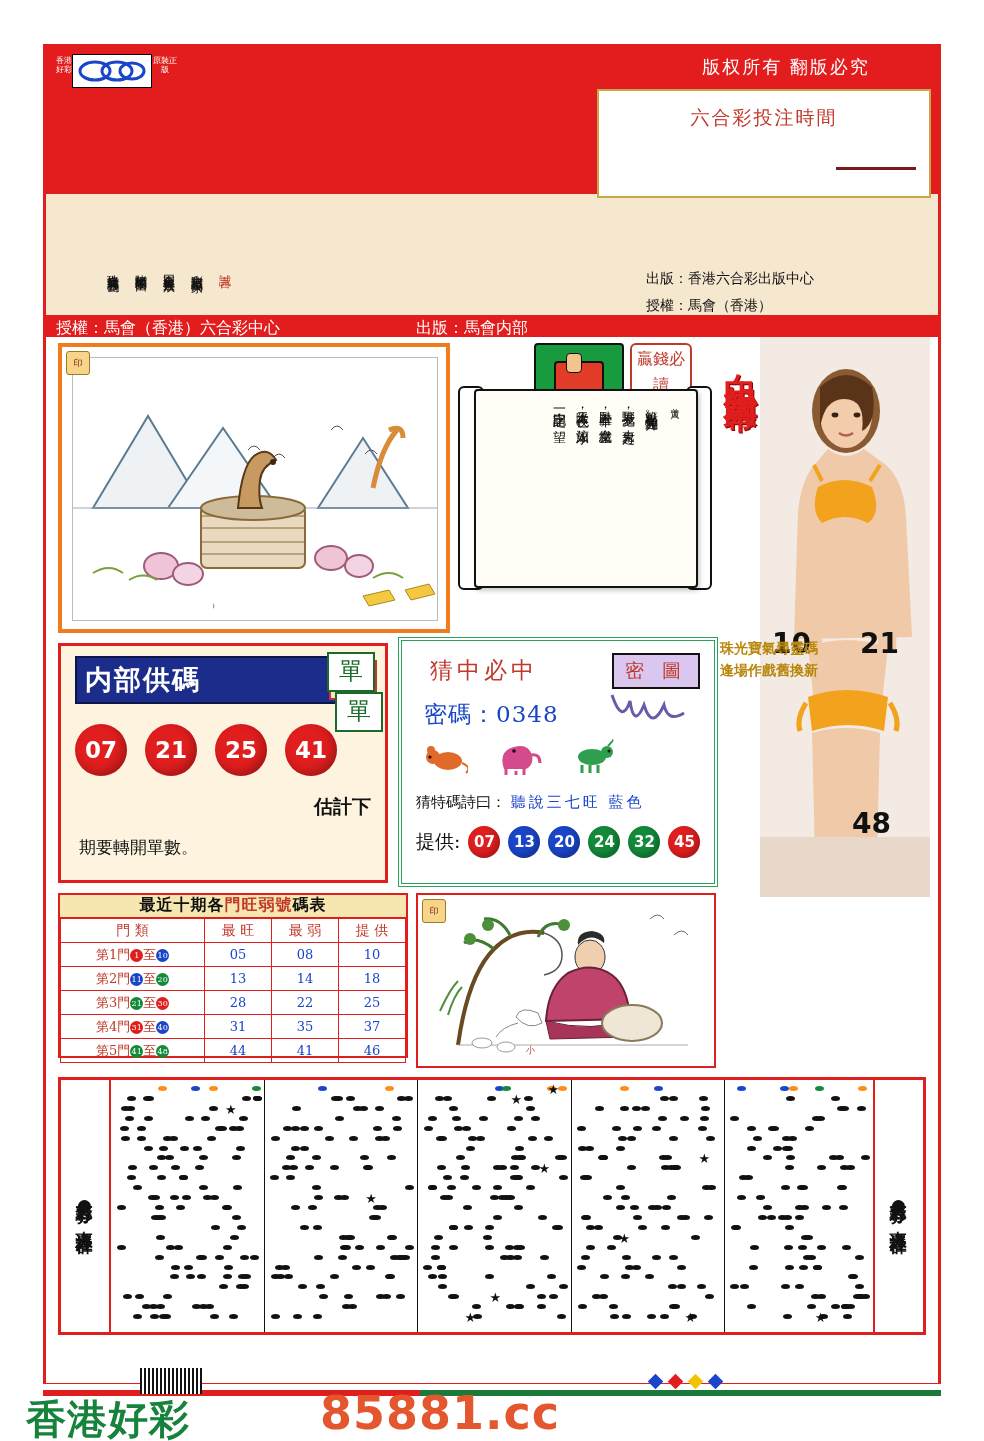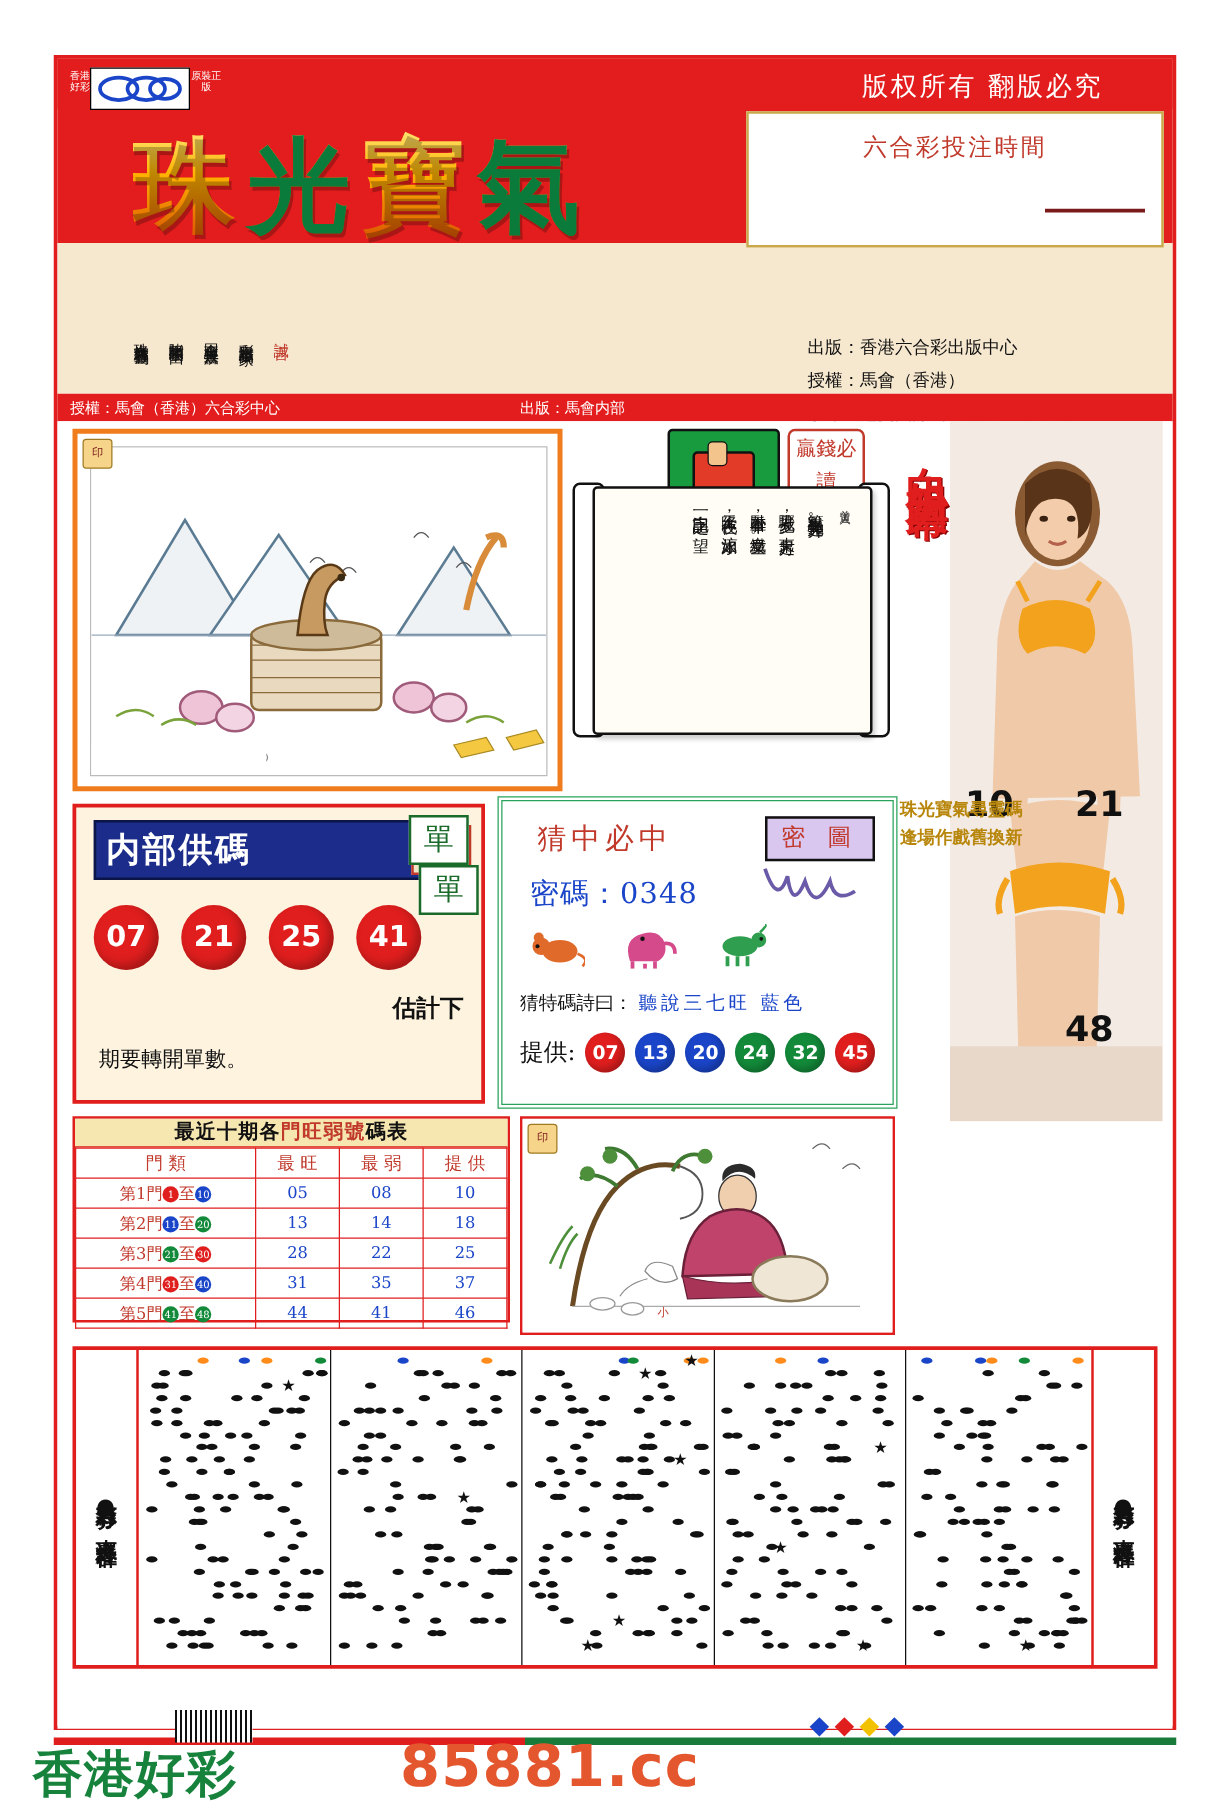--- a/index.html
+++ b/index.html
@@ -8,36 +8,36 @@
   .sheet{position:absolute;left:43px;top:44px;width:898px;height:1340px;border:3px solid #e01e1e;background:#fff;box-sizing:border-box;}
 
   
   .hdr{position:absolute;left:0;top:0;width:892px;height:268px;background:linear-gradient(180deg,#e31d1d 0%,#e31d1d 55%,#f6e7cf 55%,#f6e7cf 100%);}
   .hdr-red{position:absolute;left:0;top:0;width:892px;height:40px;background:#e31d1d;}
   .logo-box{position:absolute;left:10px;top:6px;width:130px;height:36px;background:#e31d1d;display:flex;align-items:center;}
   .logo-sq{width:16px;height:30px;background:#e31d1d;color:#fff;font-size:8px;line-height:9px;text-align:center;}
   .logo-ring{width:78px;height:32px;background:#fff;border:1px solid #000;display:flex;align-items:center;justify-content:center;}
   .ring-svg{display:block;}
   .logo-right{width:26px;height:32px;background:#e31d1d;color:#fff;font-size:8px;line-height:9px;text-align:center;padding-top:1px;}
-  .copyright{position:absolute;left:600px;top:8px;width:280px;text-align:center;color:#fff;font-size:21px;letter-spacing:2px;font-family:"DejaVu Serif","Liberation Serif",serif;}
+  .copyright{position:absolute;left:600px;top:8px;width:280px;text-align:center;color:#fff;font-size:18px;letter-spacing:2px;font-family:"DejaVu Serif","Liberation Serif",serif;}
   .bet-box{position:absolute;left:551px;top:42px;width:330px;height:105px;background:#fff;border:2px solid #c9a84c;}
   .bet-box .bt{text-align:center;color:#c0392b;font-size:19px;padding-top:14px;font-family:"DejaVu Serif","Liberation Serif",serif;letter-spacing:2px;}
   .bet-rule{position:absolute;left:790px;top:120px;width:80px;height:3px;background:#7a1a1a;}
 
   .maintitle{position:absolute;left:60px;top:50px;width:460px;height:110px;}
   .maintitle .t{font-family:"DejaVu Serif","Liberation Serif",serif;font-size:82px;font-weight:bold;letter-spacing:10px;line-height:104px;
     background:linear-gradient(180deg,#ffe97a 0%,#ffb300 40%,#d64a00 100%);-webkit-background-clip:text;background-clip:text;color:transparent;
     text-shadow:2px 3px 0 rgba(0,0,0,.25);}
   .maintitle .c1{color:#0a7b3b;}
   .subtitle{position:absolute;left:330px;top:224px;font-family:"DejaVu Serif","Liberation Serif",serif;font-size:46px;font-weight:bold;color:#1a7a3a;letter-spacing:4px;text-shadow:2px 2px 0 #d9a400;}
   .vcols{position:absolute;left:60px;top:218px;display:flex;flex-direction:row-reverse;gap:14px;}
   .vcol{writing-mode:vertical-rl;text-orientation:upright;font-size:12px;line-height:14px;color:#111;font-family:"DejaVu Serif","Liberation Serif",serif;letter-spacing:1px;}
   .vcol.red{color:#c0392b;}
   .pubinfo{position:absolute;left:600px;top:218px;font-size:14px;line-height:27px;color:#111;font-family:"DejaVu Serif","Liberation Serif",serif;}
-  .redbar{position:absolute;left:0;top:268px;width:892px;height:22px;background:#e31d1d;color:#fff;font-size:12px;font-family:"DejaVu Serif","Liberation Serif",serif;text-align:right;}
+  .redbar{position:absolute;left:0;top:268px;width:892px;height:22px;background:#e31d1d;color:#fff;font-size:16px;font-family:"DejaVu Serif","Liberation Serif",serif;text-align:right;}
   .redbar span{position:absolute;top:3px;}
   .redbar .a{left:10px;}
   .redbar .b{left:370px;}
 
   
   .body{position:absolute;left:0;top:290px;width:892px;height:1046px;background:#fff;}
 
   
   .illus{position:absolute;left:12px;top:6px;width:392px;height:290px;border:4px solid #f07c1e;background:#fff;box-sizing:border-box;}
   .illus-inner{position:absolute;left:10px;top:10px;width:364px;height:262px;border:1px solid #bbb;background:#fff;overflow:hidden;}
@@ -145,23 +145,20 @@
         <div class="logo-right">原裝正版</div>
       </div>
 
       <div class="copyright">版权所有 翻版必究</div>
 
       <div class="bet-box">
         <div class="bt">六合彩投注時間</div>
       </div>
       <div class="bet-rule"></div>
 
-      <div class="maintitle">
-        <span class="t">珠</span><span class="t c1">光</span><span class="t">寶</span><span class="t c1">氣</span>
-      </div>
 
       <div class="vcols">
         <div class="vcol red">誠言</div>
         <div class="vcol">六彩賭思福萬家</div>
         <div class="vcol">因會至善無米炊</div>
         <div class="vcol">賭根剛去頭不回</div>
         <div class="vcol">珠光寶氣尋靈碼</div>
       </div>
 
       <div class="pubinfo">

